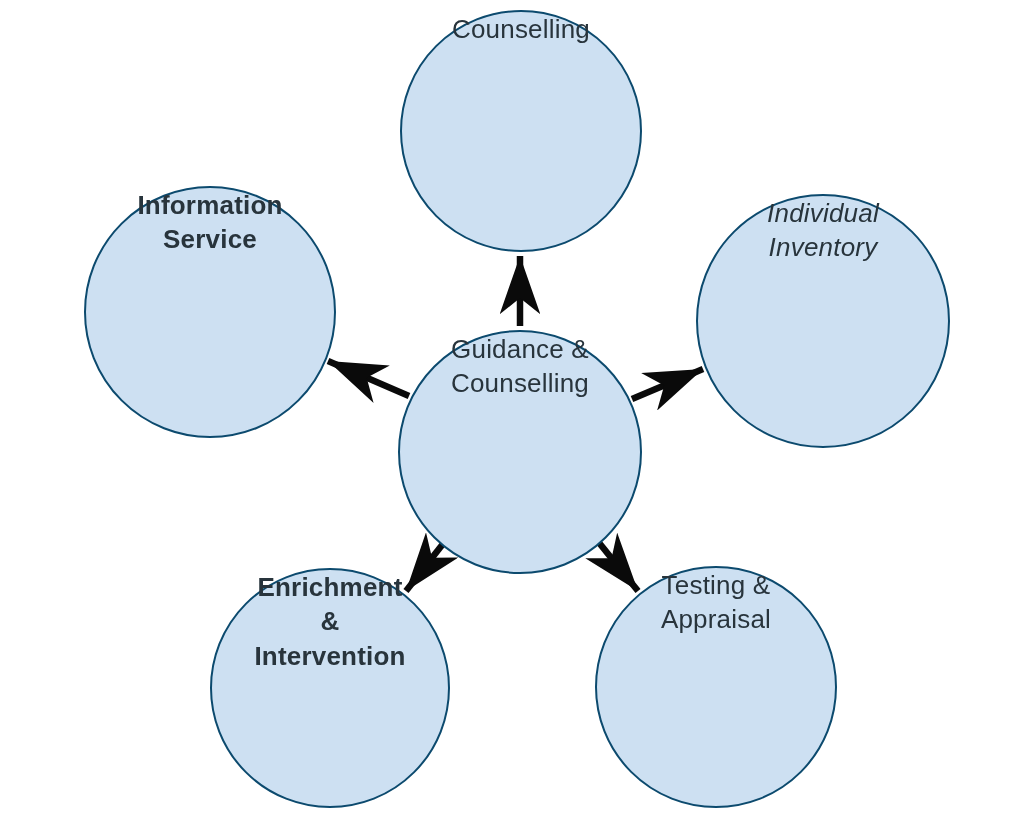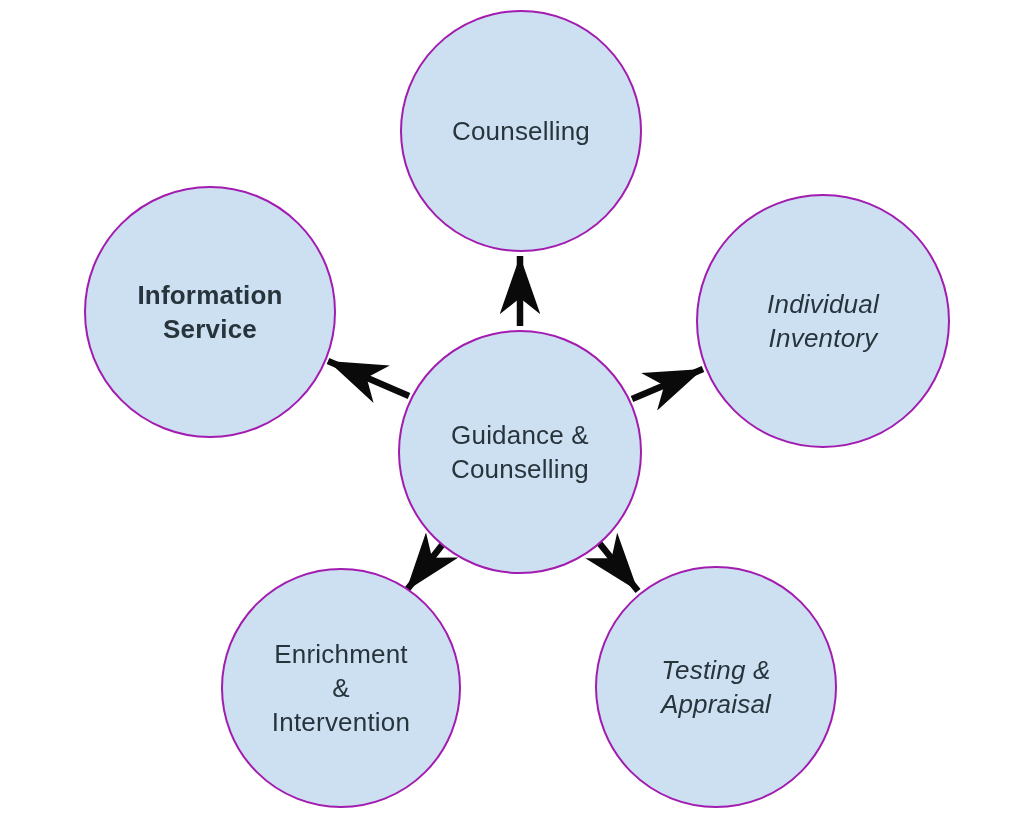--- a/index.html
+++ b/index.html
@@ -24,38 +24,37 @@
   }
   .edge {
     stroke: #0a0a0a;
     stroke-width: 6.5;
     fill: none;
   }
   .node {
     position: absolute;
     border-radius: 50%;
     background: #cde0f2;
-    border: 2px solid #a21caf;
+    border: 2px solid #0c4a6e;
     box-sizing: border-box;
     display: flex;
-    align-items: center;
     justify-content: center;
     text-align: center;
     color: #28343c;
     font-size: 26px;
     line-height: 1.32;
     white-space: pre-line;
     letter-spacing: 0.2px;
   }
   .n-top    { left: 400px; top: 10px;  width: 242px; height: 242px; }
   .n-left   { left: 84px;  top: 186px; width: 252px; height: 252px; font-weight: bold; }
   .n-right  { left: 696px; top: 194px; width: 254px; height: 254px; font-style: italic; }
   .n-center { left: 398px; top: 330px; width: 244px; height: 244px; }
-  .n-bl     { left: 221px; top: 568px; width: 240px; height: 240px; }
-  .n-br     { left: 595px; top: 566px; width: 242px; height: 242px; font-style: italic; }
+  .n-bl     { left: 210px; top: 568px; width: 240px; height: 240px; font-weight: bold; }
+  .n-br     { left: 595px; top: 566px; width: 242px; height: 242px; }
 </style>
 </head>
 <body>
 
 <div class="canvas">
 
   <svg class="arrows" width="1026" height="840" viewBox="0 0 1026 840" xmlns="http://www.w3.org/2000/svg">
     <defs>
       <marker id="ah" viewBox="0 0 10 7" refX="10" refY="3.5" markerWidth="9" markerHeight="6.3" orient="auto" markerUnits="strokeWidth">
         <path d="M0,0 L10,3.5 L0,7 L2.8,3.5 Z" fill="#0a0a0a"></path>

